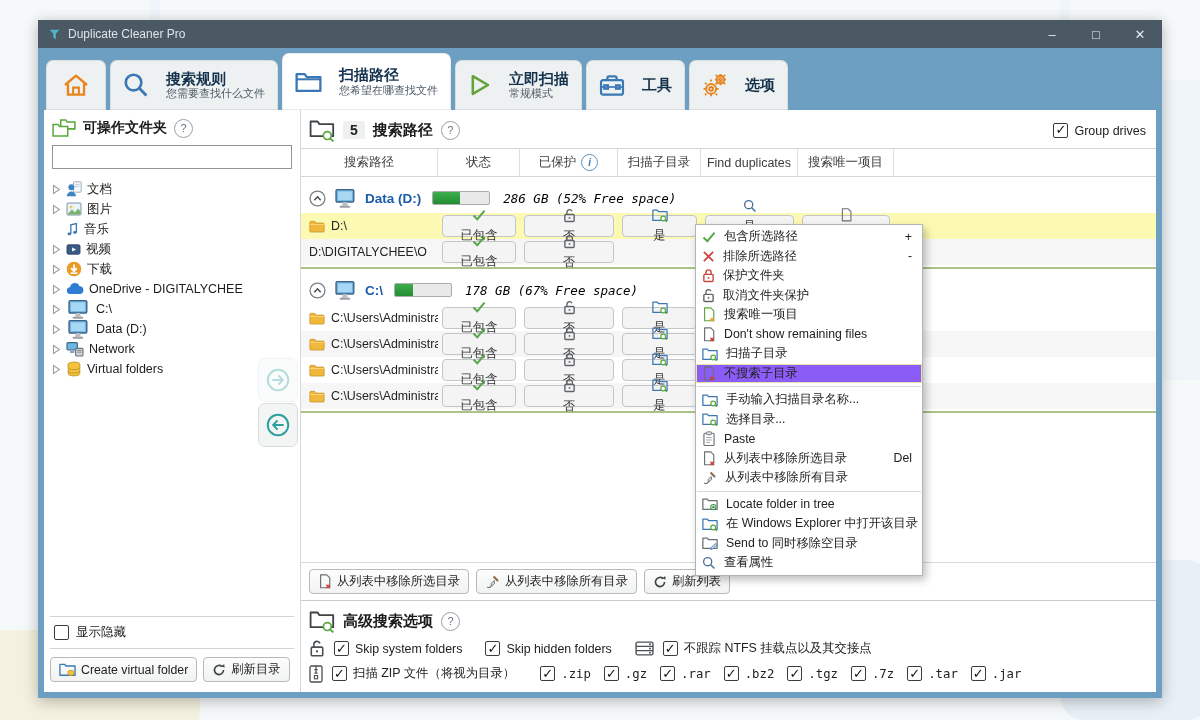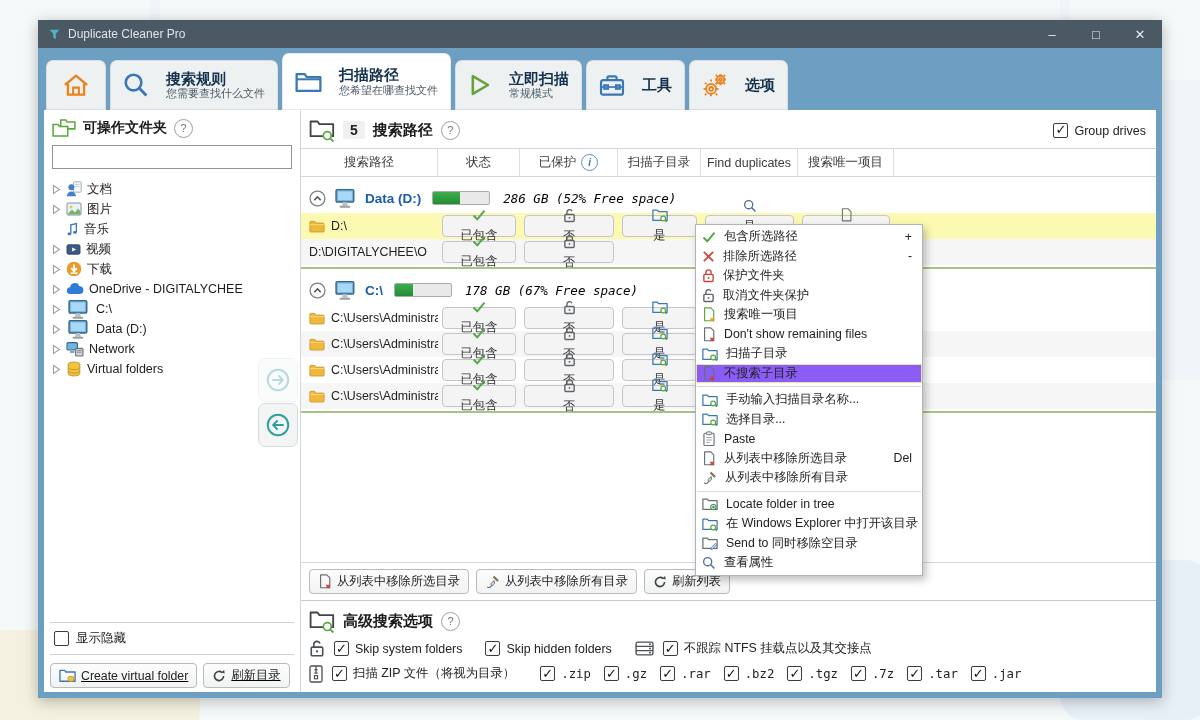--- a/index.html
+++ b/index.html
@@ -34,21 +34,21 @@
   .qmark{width:17px;height:17px;border:1px solid #9aa2a8;border-radius:50%;display:inline-flex;align-items:center;justify-content:center;
     font-size:11px;color:#6d7holder;color:#6d777f;background:#fff;}
   .sb-search{margin:3px 8px 6px 8px;height:22px;border:1px solid #8f969b;background:#fff;font-size:12px;padding:0 5px;outline:none;}
   .tree{list-style:none;margin:4px 0 0 0;padding:0 4px;}
   .tree li{display:flex;align-items:center;gap:5px;height:20px;font-size:12.5px;color:#1c1c1c;padding-left:3px;cursor:default;white-space:nowrap;}
   .exp{width:10px;display:inline-flex;justify-content:center;}
   .ic{display:inline-flex;align-items:center;justify-content:center;flex:0 0 auto;}
   .sb-bottom{margin-top:auto;}
   .sb-sep{border-top:1px solid #cfd3d6;margin:0 6px;}
   .sb-hidden-row{display:flex;align-items:center;gap:7px;padding:7px 10px;font-size:12.5px;color:#222;}
-  .sb-btnrow{display:flex;gap:6px;padding:8px 6px 4px 6px;text-decoration:underline;}
+  .sb-btnrow{display:flex;gap:6px;padding:8px 6px 10px 6px;}
   .btn{display:inline-flex;align-items:center;gap:5px;border:1px solid #b6babd;border-radius:4px;
     background:linear-gradient(#fdfdfd,#f1f2f2);padding:3px 8px;font-size:12.3px;color:#222;cursor:default;white-space:nowrap;}
   
   .arrowbox{position:absolute;left:214px;width:38px;height:42px;border:1px solid #d9dcde;border-radius:7px;
     background:#f3f5f5;display:flex;align-items:center;justify-content:center;z-index:5;}
   .arrowbox.a1{top:248px;}
   .arrowbox.a2{top:293px;}
   .faded{opacity:.35;}
   
   .main{flex:1;display:flex;flex-direction:column;min-width:0;position:relative;}

